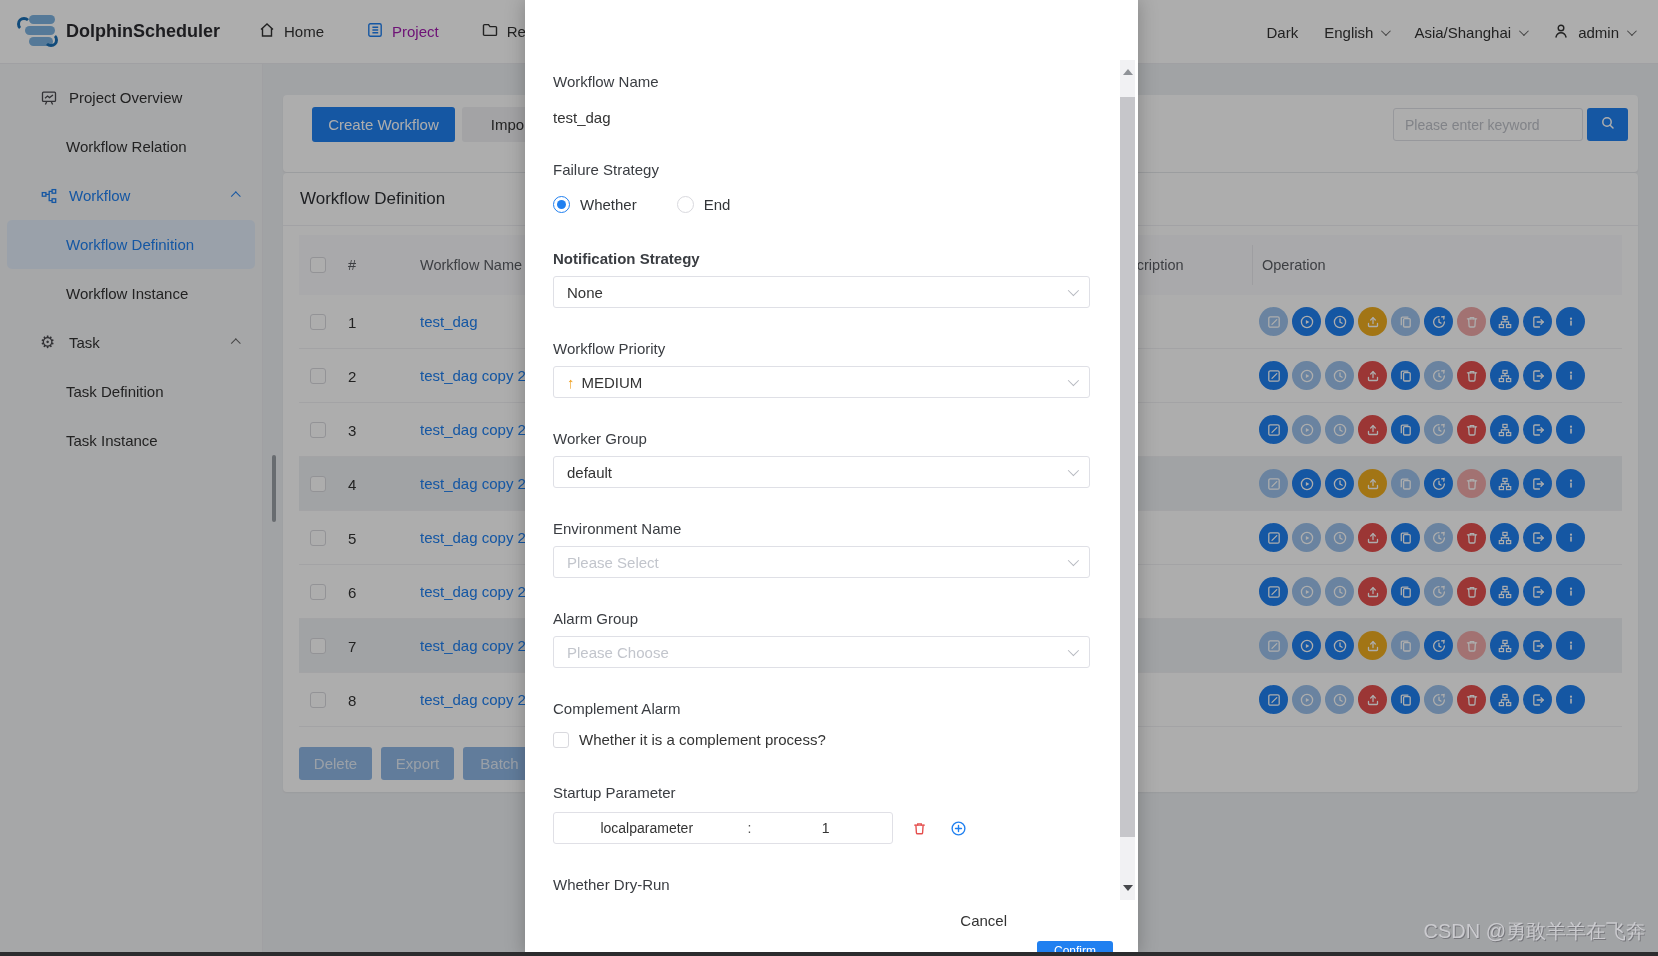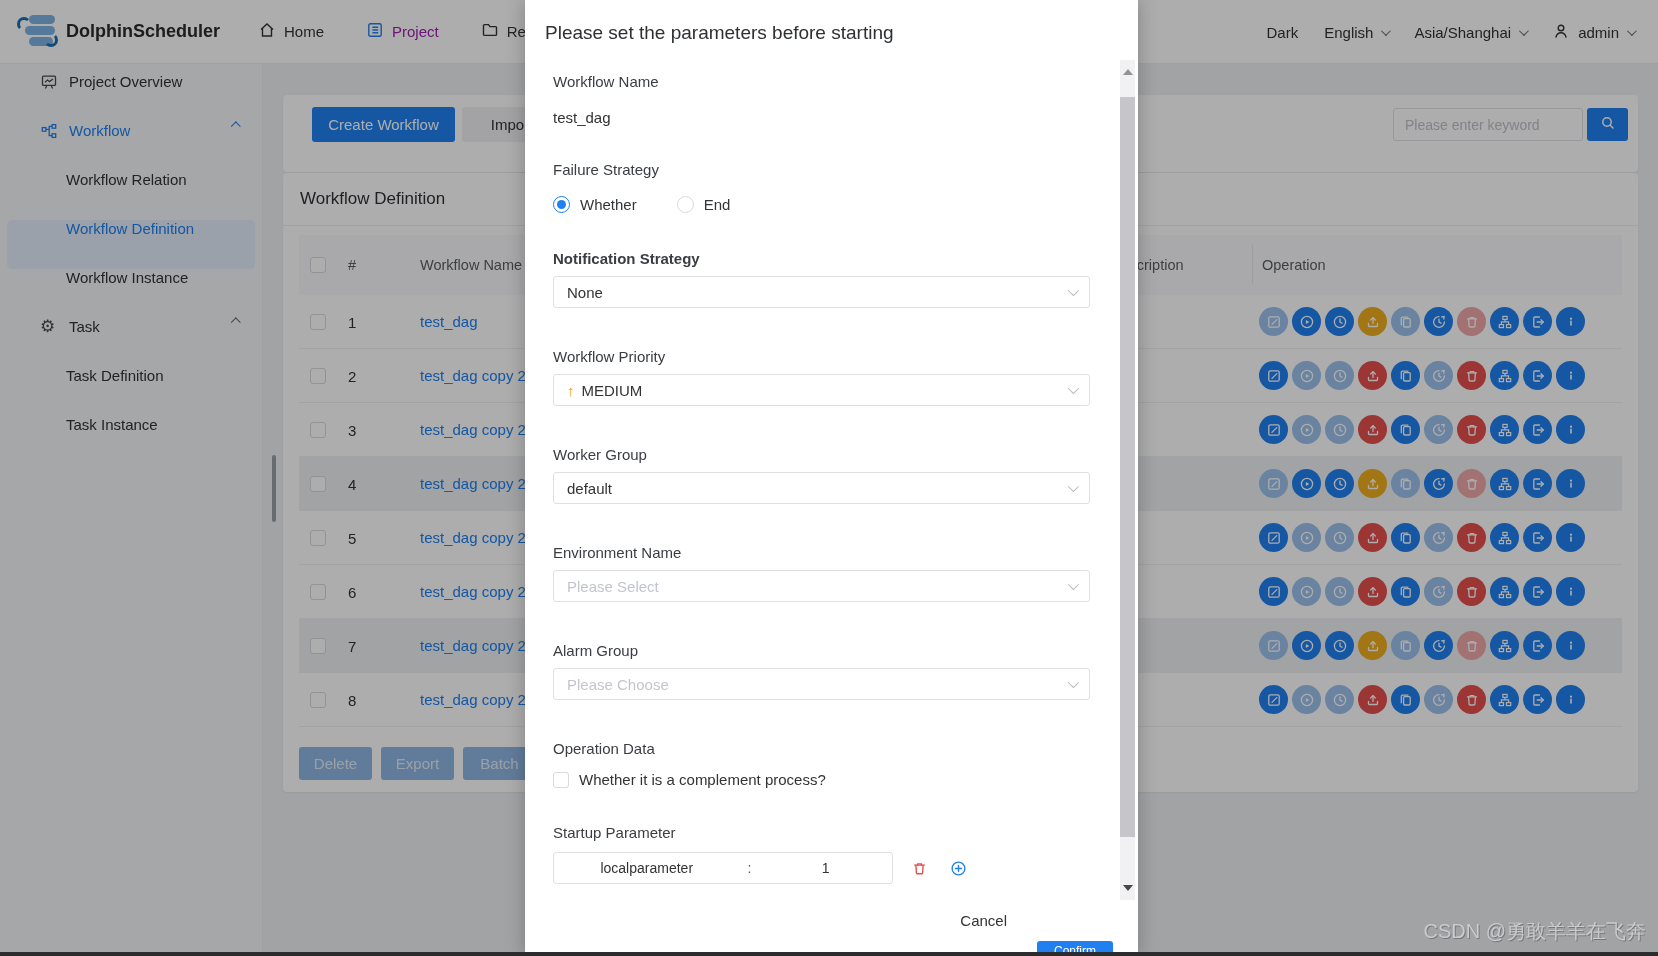--- a/index.html
+++ b/index.html
@@ -18,21 +18,21 @@
   .nav-item.active { color:#a21caf; }
   .nav-right { position:absolute; right:24px; top:0; height:64px; display:flex; align-items:center; gap:26px; }
   .chev { display:inline-block; width:7px; height:7px; border-right:1.5px solid #666;
     border-bottom:1.5px solid #666; transform:rotate(45deg) translateY(-2px); }
   .chev.up { transform:rotate(225deg) translateY(-1px); }
   .chev.blue { border-color:#2080f0; }
 
   
   #sidebar { position:absolute; left:0; top:64px; width:263px; height:892px; background:#f5f6f8;
     border-right:1px solid #ececf0; padding-top:9px; z-index:5; }
-  .side-item { height:49px; display:flex; align-items:flex-start; font-size:15px; color:#333;
+  .side-item { height:49px; display:flex; align-items:center; font-size:15px; color:#333;
     padding-left:33px; position:relative; cursor:pointer; margin:0 7px; border-radius:5px; }
   .side-item .s-icn { width:18px; height:18px; margin-right:11px; display:inline-flex; }
   .side-item.child { padding-left:59px; }
   .side-item.selected { background:#e4eefb; color:#2080f0; }
   .side-item.parent-active { color:#2080f0; }
   .side-item .s-chev { position:absolute; right:15px; }
   .gear-glyph { font-size:17px; color:#4a4a4f; line-height:18px; }
   #side-scroll-thumb { position:absolute; left:272px; top:455px; width:4px; height:67px;
     background:#9aa0a6; z-index:6; border-radius:2px; }
 
@@ -84,21 +84,21 @@
     color:#cbcbcf; text-shadow:1px 1px 0 #77777c; }
   #bottom-strip { position:absolute; left:0; bottom:0; width:1658px; height:4px;
     background:#2c2c2e; z-index:80; }
 
   
   #modal { position:absolute; left:525px; top:0; width:613px; height:956px; background:#fff;
     z-index:50; box-shadow:0 0 18px rgba(0,0,0,.25); }
   #modal-title { position:absolute; left:20px; top:22px; font-size:19px; color:#2e3033; }
   #modal-body { position:absolute; left:0; top:60px; width:613px; height:840px;
     padding:0 48px 0 28px; overflow:hidden; }
-  .m-label { font-size:15px; color:#3a3d42; margin-top:40px; }
+  .m-label { font-size:15px; color:#3a3d42; margin-top:32px; }
   .m-value { font-size:15px; color:#333; margin-top:19px; }
   .radio-row { display:flex; align-items:center; gap:10px; margin-top:18px; font-size:15px; }
   .radio { width:17px; height:17px; border-radius:50%; border:1px solid #2080f0; position:relative;
     cursor:pointer; flex:none; }
   .radio.checked::after { content:''; position:absolute; inset:3px; background:#2080f0; border-radius:50%; }
   .radio.off { border-color:#d9d9de; }
   .radio-gap { width:20px; }
   .sel { height:32px; border:1px solid #dfe0e6; border-radius:3px; display:flex; align-items:center;
     padding:0 13px; font-size:15px; color:#333; position:relative; margin-top:9px; cursor:pointer; background:#fff; }
   .sel .sel-chev { position:absolute; right:13px; width:8px; height:8px; border-right:1.4px solid #b6b9c0;
@@ -190,34 +190,34 @@
   <div class="side-item">
     <span class="s-icn">
         <svg viewBox="0 0 18 18" fill="none" stroke="#4a4a4f" stroke-width="1.3">
           <rect x="2.5" y="3.2" width="13" height="9.2" rx="1"></rect>
           <path d="M5 9.2l2.5-2.1 2 1.5L13 6"></path>
           <path d="M6.8 12.4L5.4 15.4M11.2 12.4l1.4 3"></path>
         </svg>
       </span>
     <span>Project Overview</span>
   </div>
+  <div class="side-item child">
+    <span>Workflow Relation</span>
+  </div>
   <div class="side-item parent-active">
     <span class="s-icn">
         <svg viewBox="0 0 18 18" fill="none" stroke="#2080f0" stroke-width="1.3">
           <rect x="2.3" y="5.6" width="3.6" height="3.6"></rect>
           <rect x="12.1" y="2.6" width="3.6" height="3.6"></rect>
           <rect x="12.1" y="11.8" width="3.6" height="3.6"></rect>
           <path d="M5.9 7.4h3.3V4.4h2.9M9.2 7.4v6.2h2.9"></path>
         </svg>
       </span>
     <span>Workflow</span>
     <span class="s-chev chev up blue"></span>
-  </div>
-  <div class="side-item child">
-    <span>Workflow Relation</span>
   </div>
   <div class="side-item child selected">
     <span>Workflow Definition</span>
   </div>
   <div class="side-item child">
     <span>Workflow Instance</span>
   </div>
   <div class="side-item">
     <span class="s-icn gear-glyph">⚙</span>
     <span>Task</span>
@@ -848,21 +848,20 @@
       <button class="btn foot-btn">Delete</button>
       <button class="btn foot-btn">Export</button>
       <button class="btn foot-btn">Batch</button>
     </div>
   </div>
 </div>
 
 <div id="overlay"></div>
 
 <div id="modal">
-  <div id="modal-title">Please set the parameters before starting</div>
 
   <div id="modal-body">
     <div class="m-label" style="margin-top:13px;">Workflow Name</div>
     <div class="m-value">test_dag</div>
 
     <div class="m-label" style="margin-top:35px;">Failure Strategy</div>
     <div class="radio-row">
       <span class="radio checked"></span>
       <span>Whether</span>
       <span class="radio-gap"></span>
@@ -894,21 +893,21 @@
       <span>Please Select</span>
       <span class="sel-chev"></span>
     </div>
 
     <div class="m-label">Alarm Group</div>
     <div class="sel ph">
       <span>Please Choose</span>
       <span class="sel-chev"></span>
     </div>
 
-    <div class="m-label">Operation Data</div>
+    <div class="m-label">Complement Alarm</div>
     <div class="chk-row">
       <span class="cbx"></span>
       <span>Whether it is a complement process?</span>
     </div>
 
     <div class="m-label" style="margin-top:36px;">Startup Parameter</div>
     <div class="param-row">
       <div class="param-box">
         <span class="pk">localparameter</span>
         <span class="pc">:</span>

